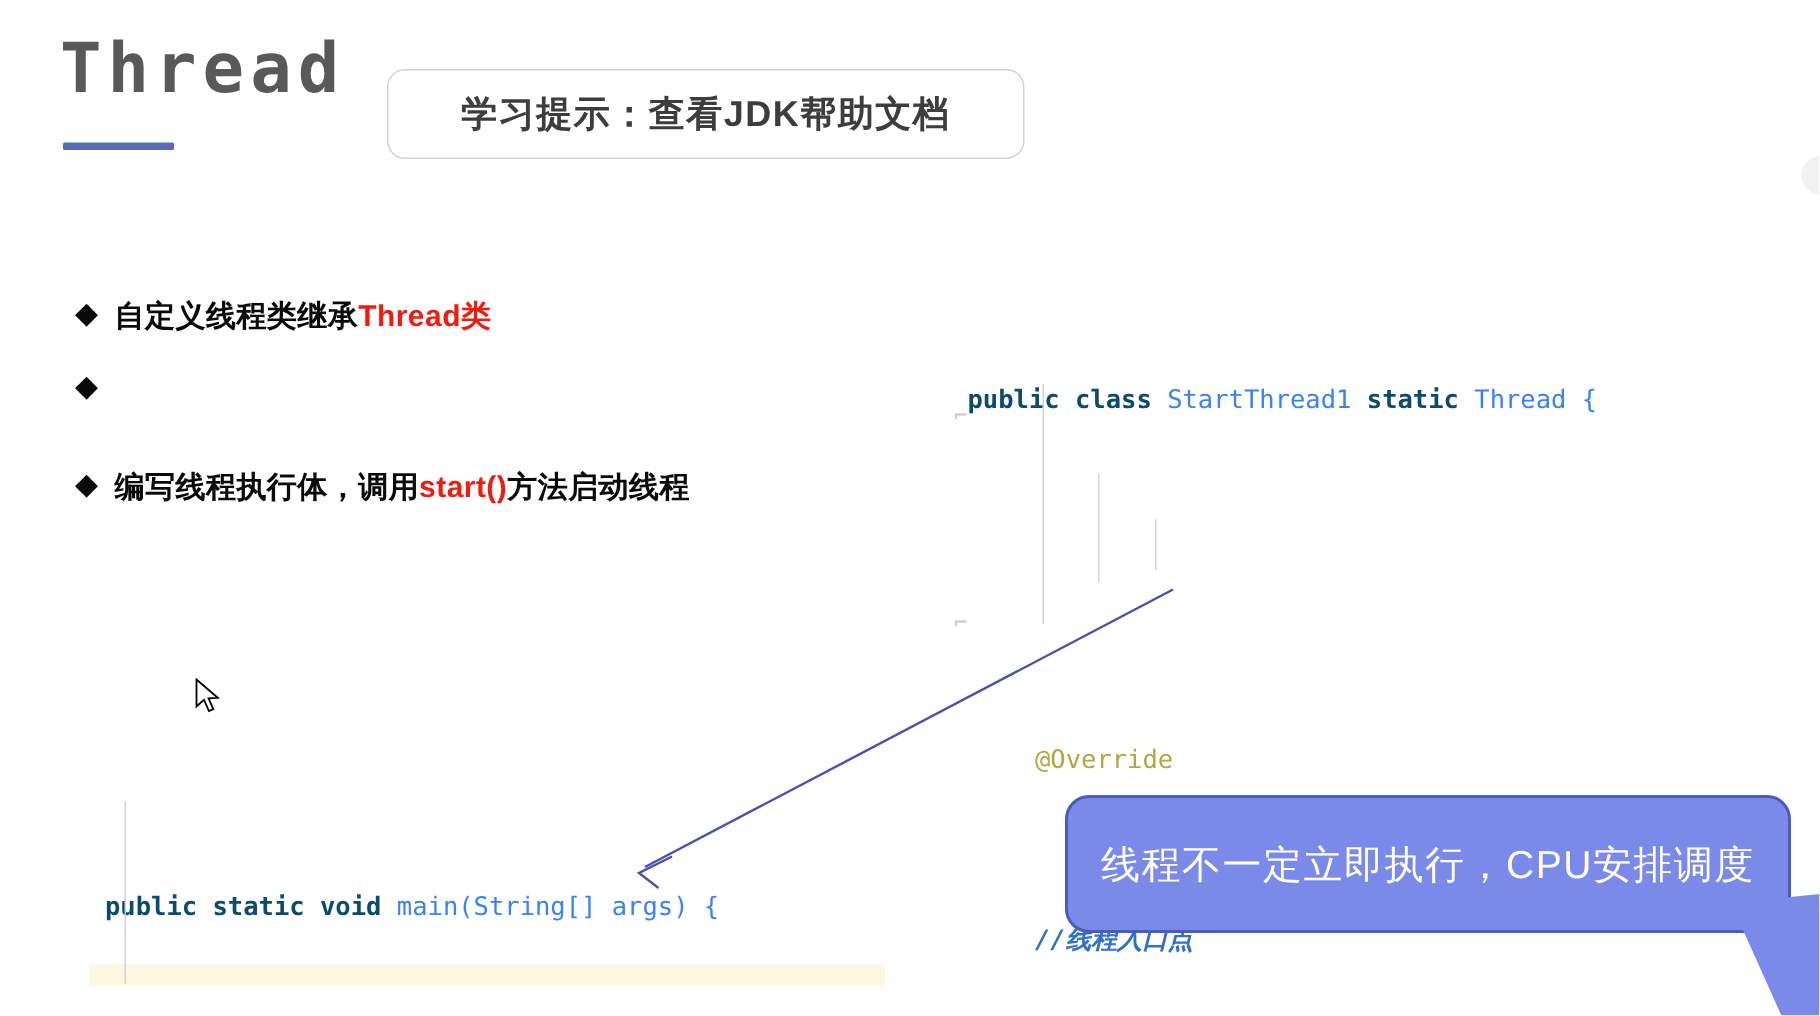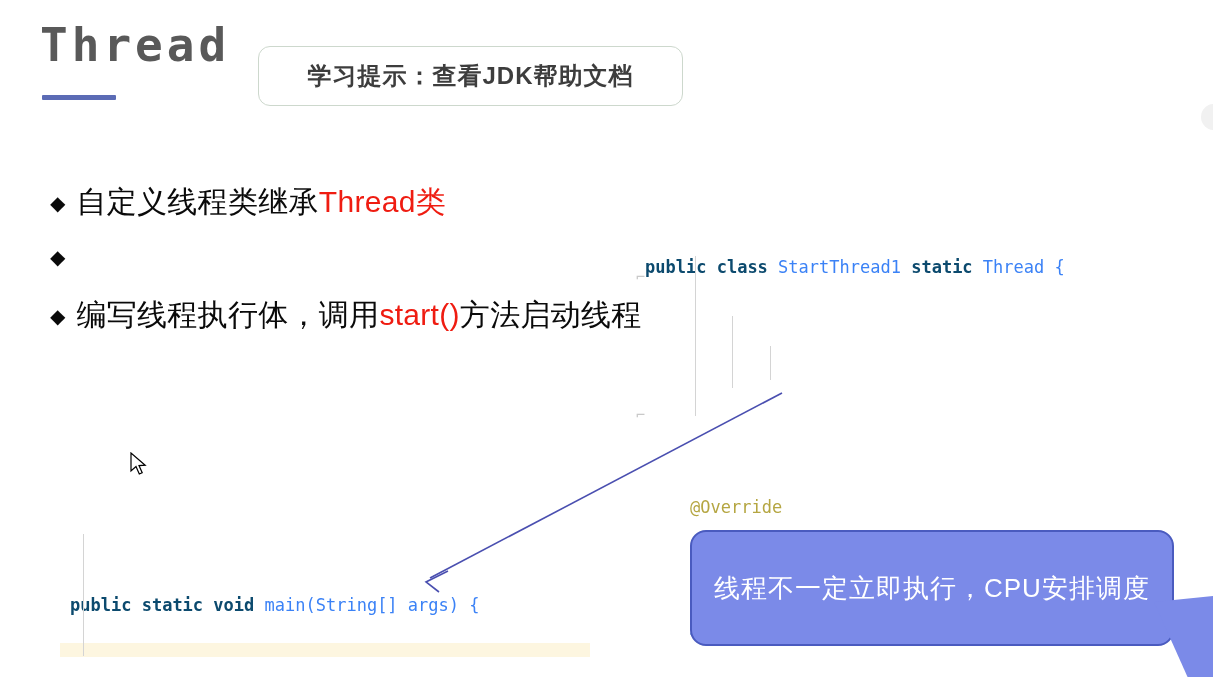--- a/index.html
+++ b/index.html
@@ -79,24 +79,25 @@
   }
   .bullet-marker {
     font-size: 20px;
     color: #0a0a0a;
     margin-right: 11px;
     line-height: 1;
     position: relative;
     top: -2px;
   }
   .bullet-text {
-    font-size: 30px;
-    font-weight: 400;
+    font-size: 20px;
+    font-weight: 700;
     color: #0a0a0a;
     letter-spacing: 0.3px;
+    margin-top: 15px;
   }
   .hl-red {
     color: #ef1c11;
   }
 
   
   .code {
     position: absolute;
     font-family: "DejaVu Sans Mono", "Liberation Mono", monospace;
     font-size: 17px;
@@ -134,24 +135,24 @@
     left: 0;
     top: 0;
     width: 1213px;
     height: 677px;
     pointer-events: none;
   }
 
   
   .callout-box {
     position: absolute;
-    left: 690px;
+    left: 710px;
     top: 530px;
     width: 484px;
-    height: 116px;
+    height: 92px;
     box-sizing: border-box;
     background: #7b8ae8;
     border: 2px solid #4a5bbf;
     border-radius: 16px;
     display: flex;
     align-items: center;
   }
   .callout-text {
     color: #ffffff;
     font-size: 26px;

